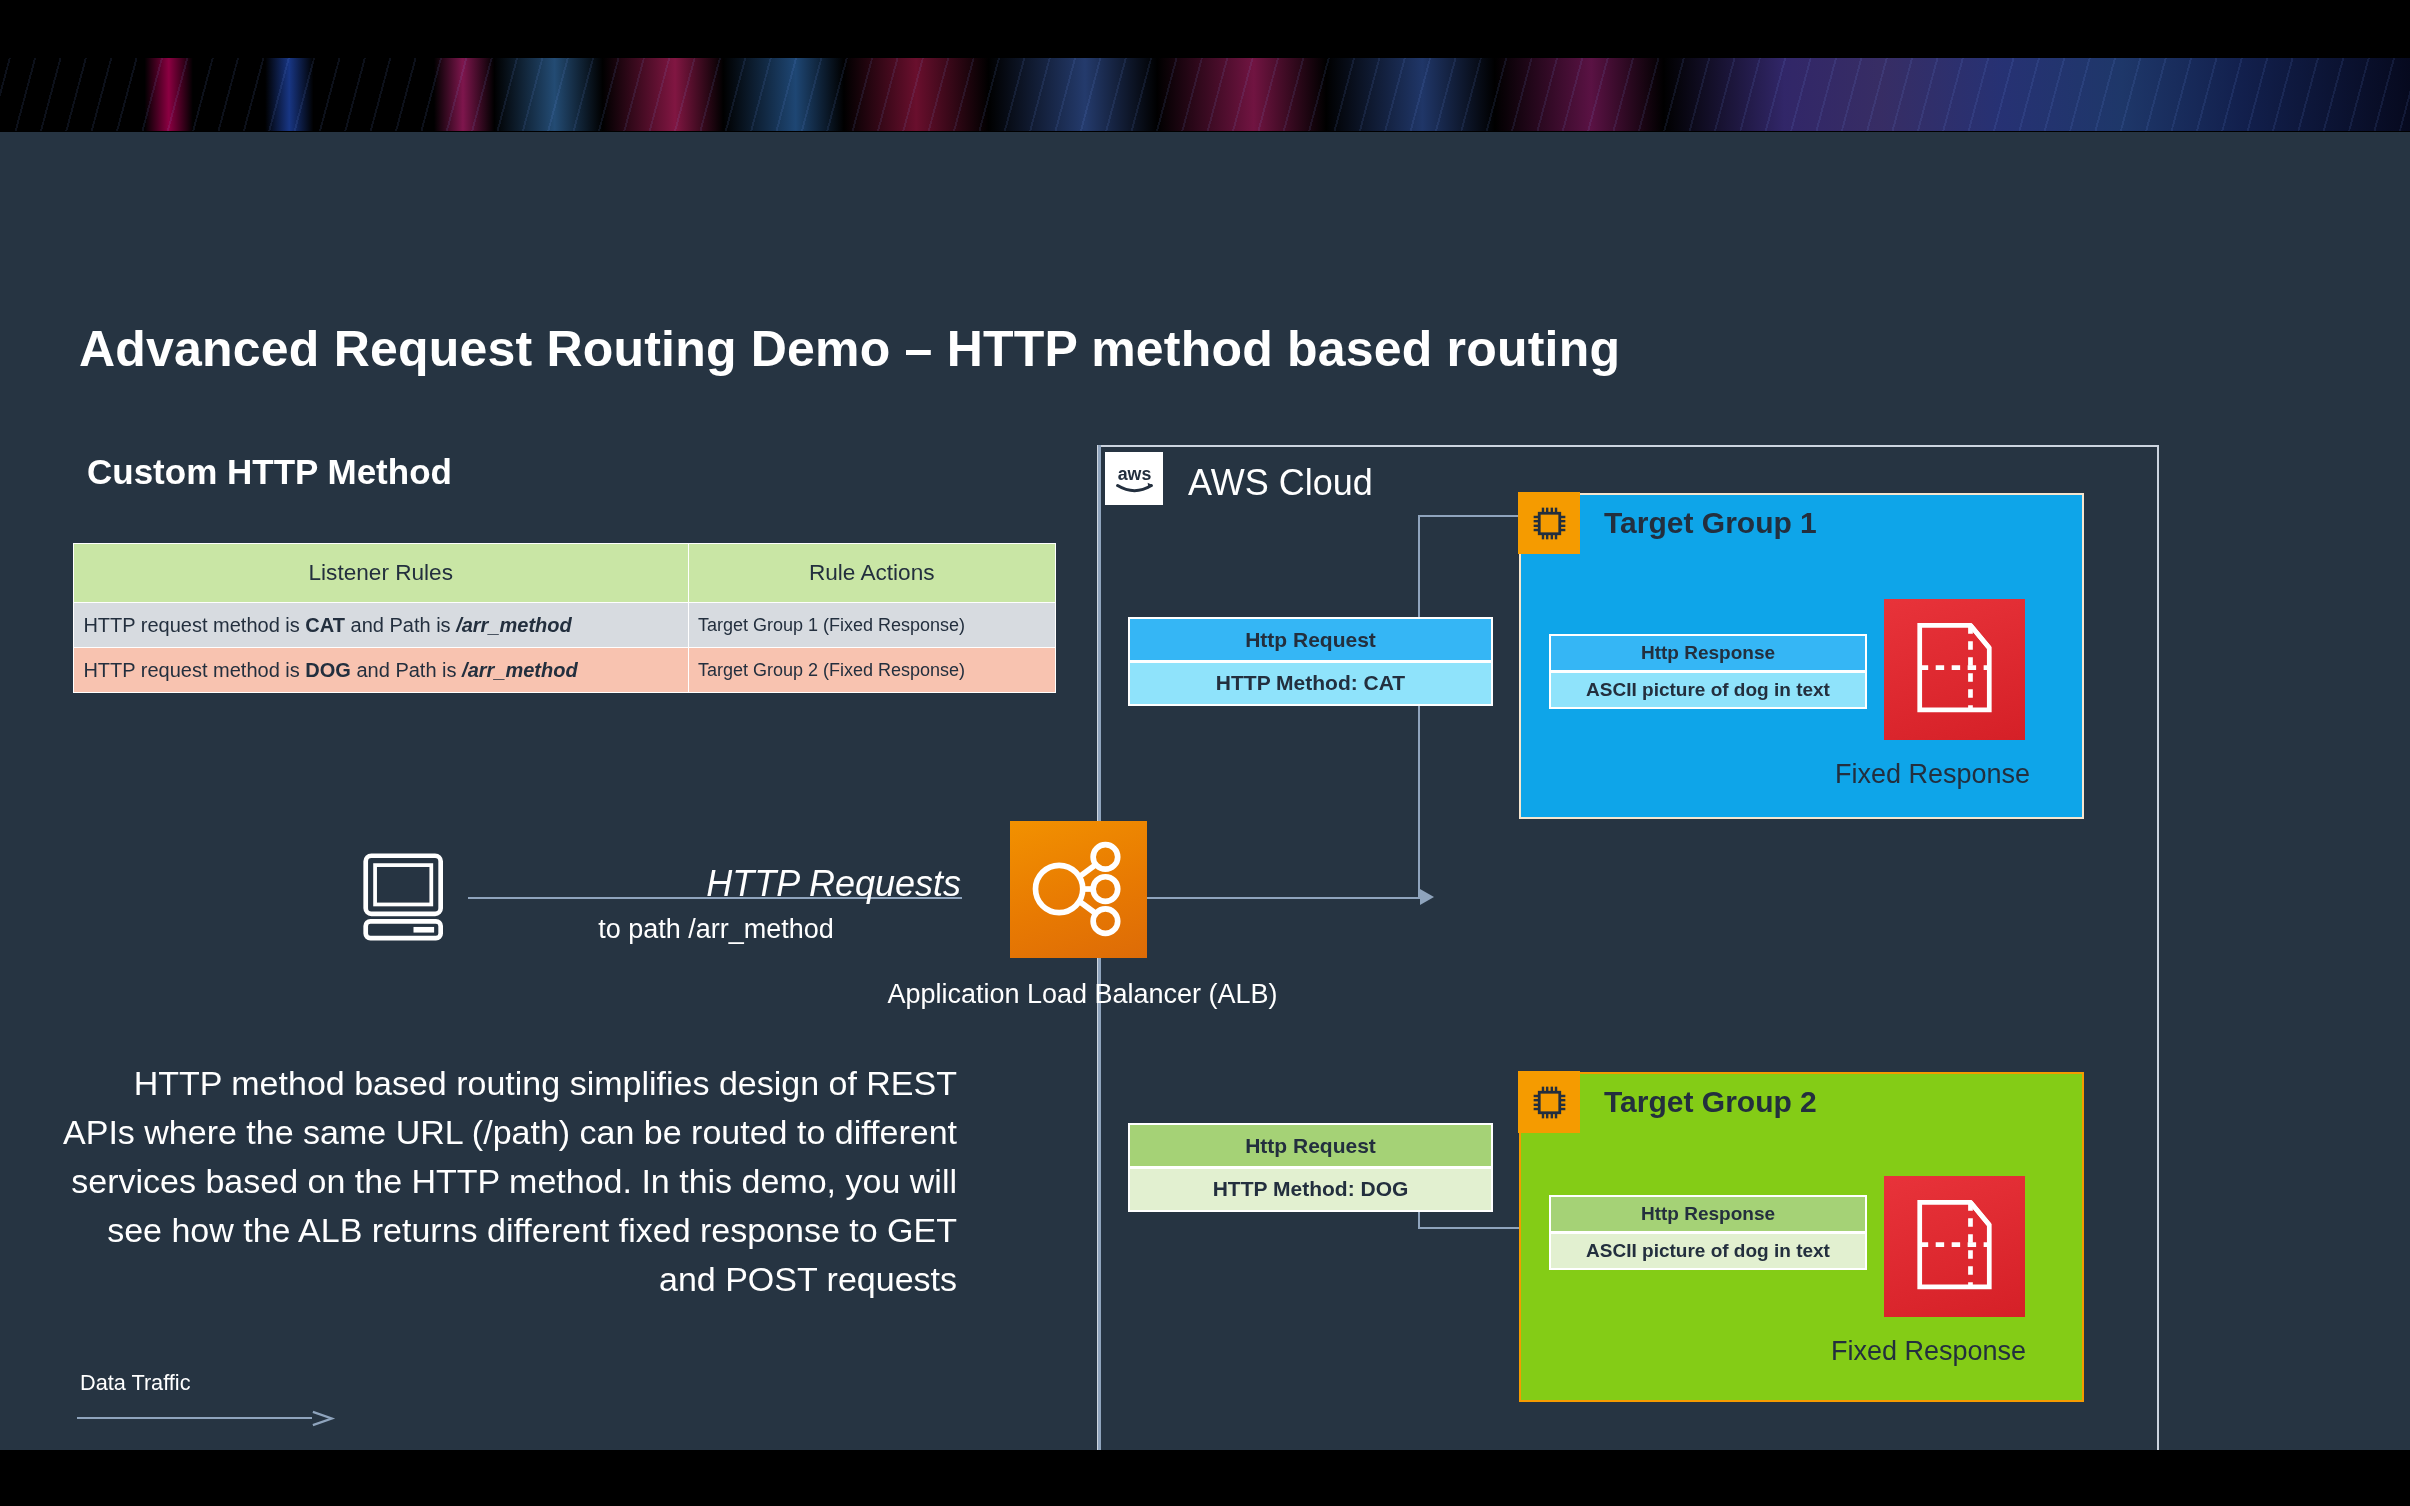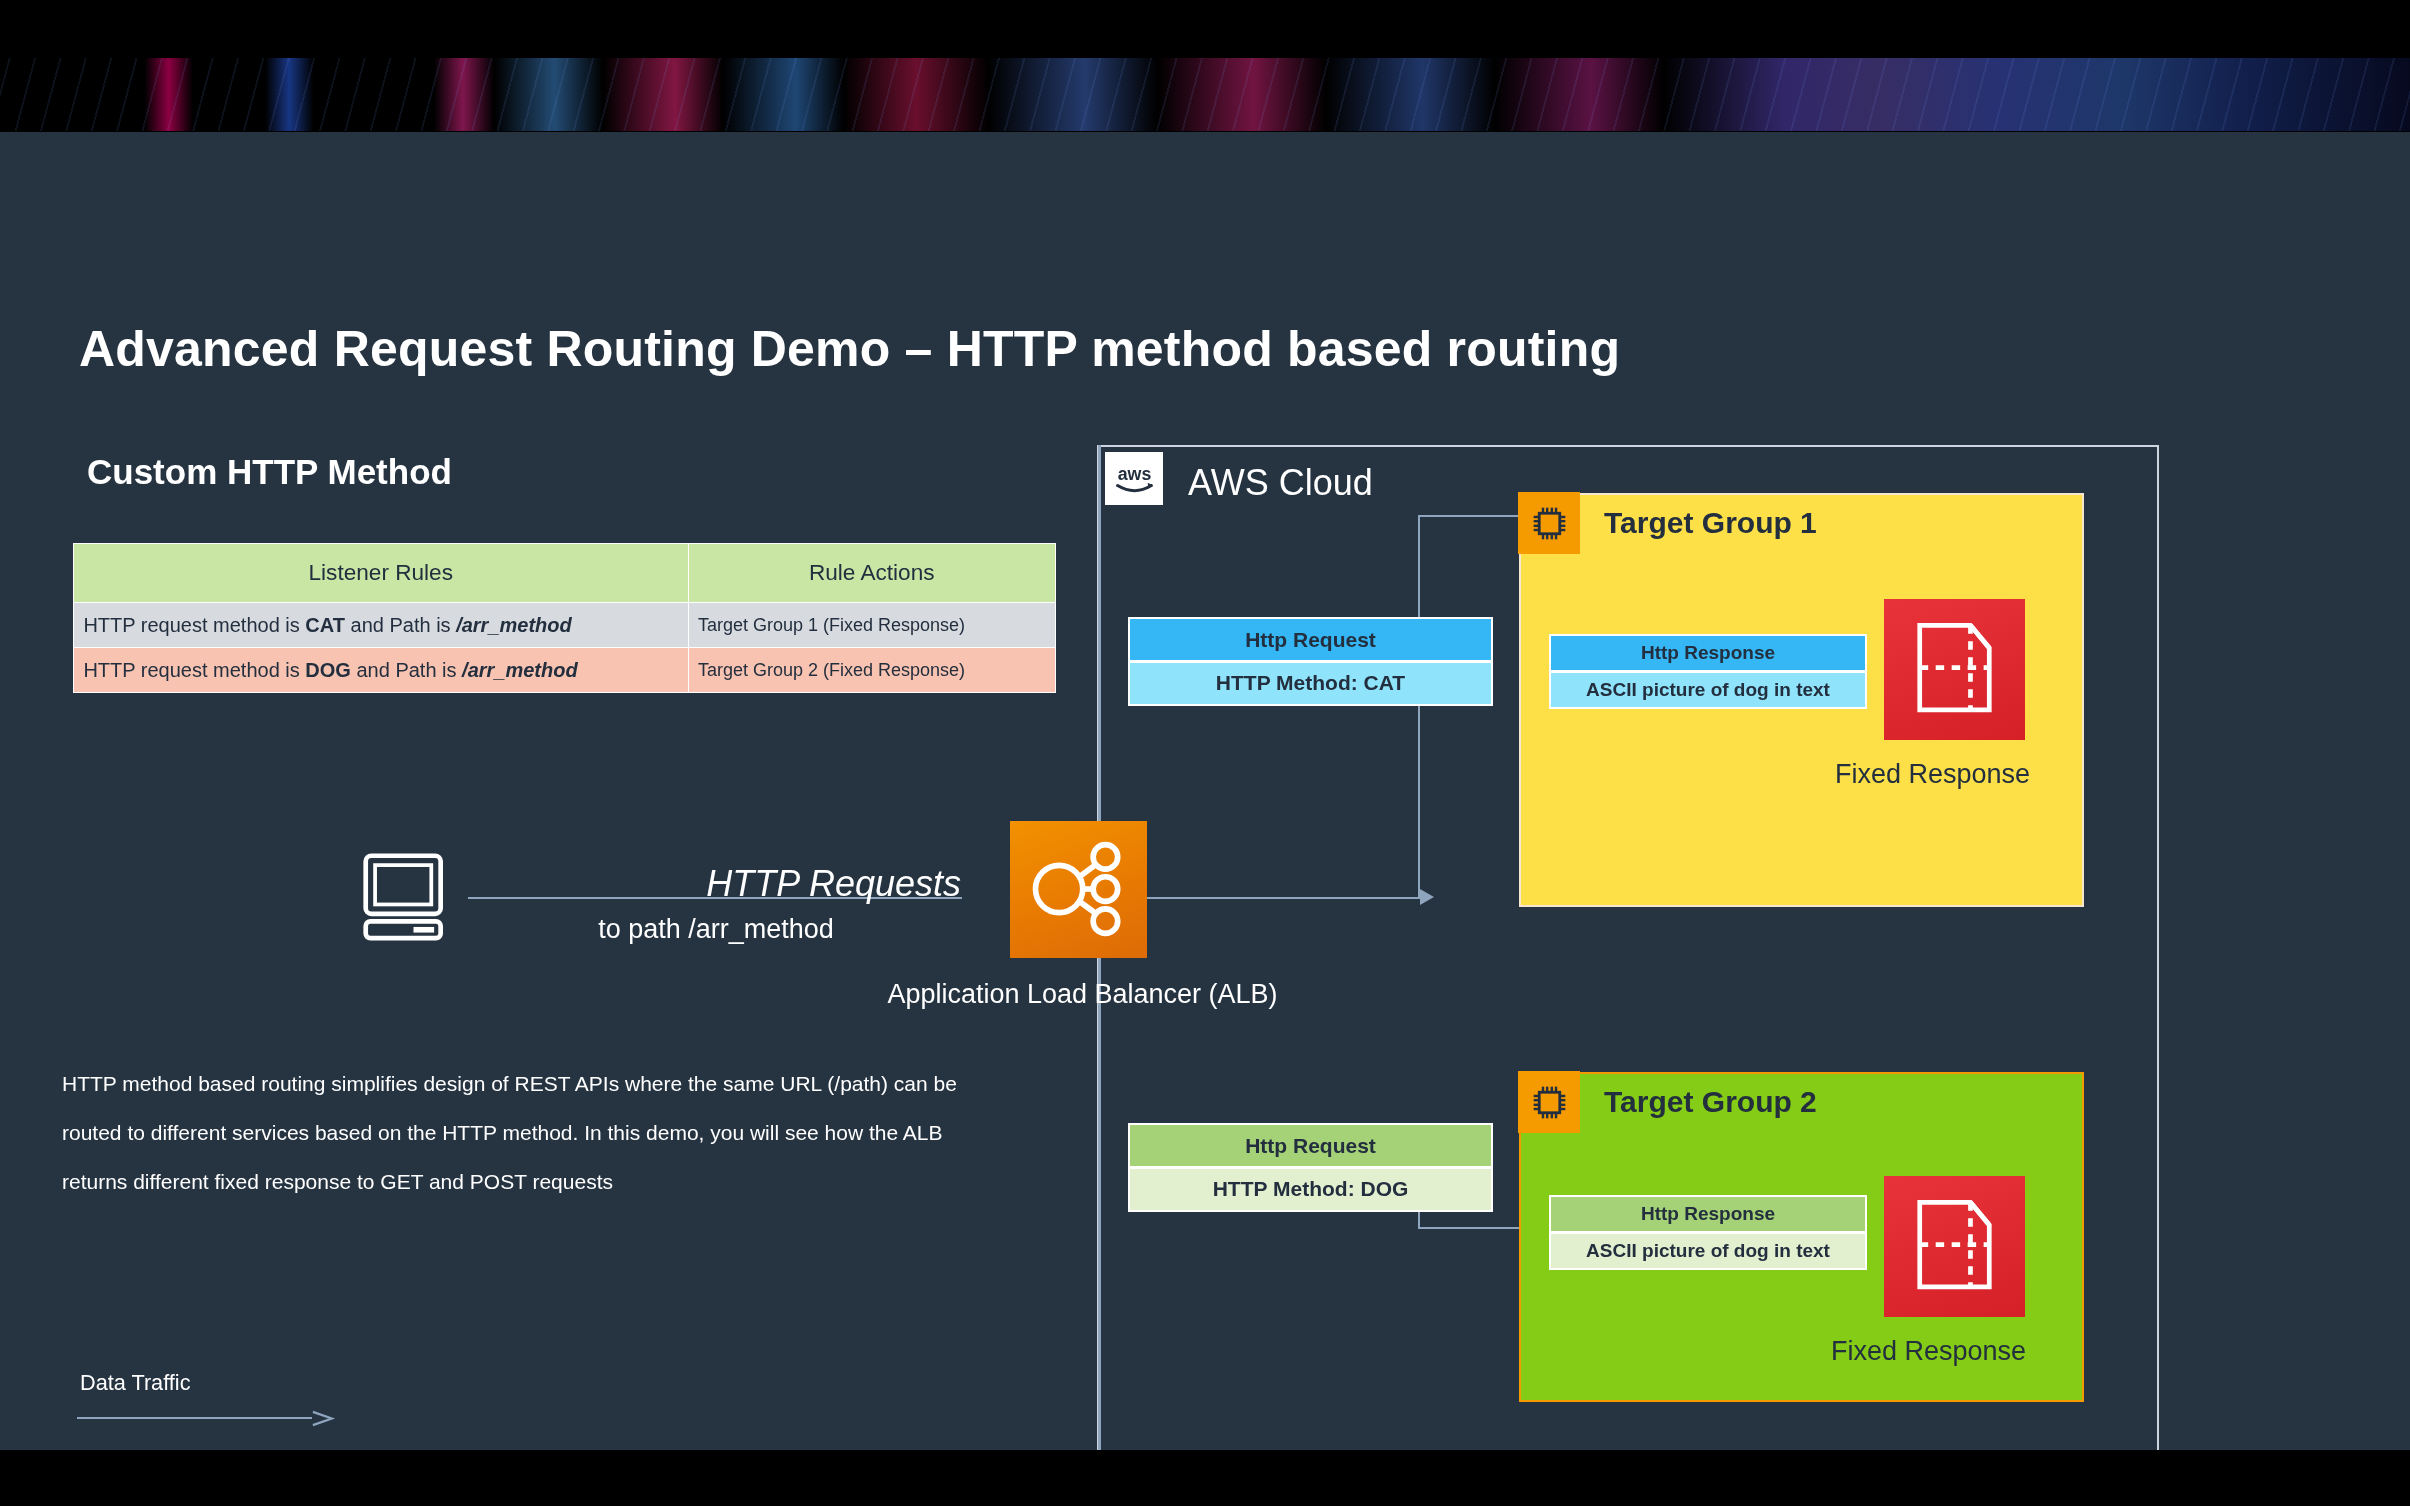--- a/index.html
+++ b/index.html
@@ -76,41 +76,41 @@
   .reqbox .r1,.reqbox .r2{height:41px;display:flex;align-items:center;justify-content:center;font-size:21px;font-weight:bold;color:#232f3e;}
   .req-cat{left:1128px;top:485px;}
   .req-cat .r1{background:#35b6f5;}
   .req-cat .r2{background:#8fe3fb;margin-top:2.8px;}
   .req-dog{left:1128px;top:991px;}
   .req-dog .r1{background:#a5d276;}
   .req-dog .r2{background:#e2f0d0;margin-top:2.8px;}
 
   
   .tg{position:absolute;width:565px;box-sizing:border-box;}
-  .tg1{left:1519px;top:361px;height:414px;background:#fde047;border:2.8px solid #f6e6cf;}
+  .tg1{left:1519px;top:361px;height:326px;background:#0ea5e9;border:2.8px solid #f6e6cf;}
   .tg2{left:1519px;top:940px;height:330px;background:#84cc16;border:2.8px solid #f59b00;}
   .chip{position:absolute;left:-2.8px;top:-2.8px;width:62px;height:62px;background:#f59b00;display:flex;align-items:center;justify-content:center;}
   .tg-title{position:absolute;left:83px;top:11.3px;font-size:30px;font-weight:bold;color:#232f3e;}
   .respbox{position:absolute;left:28px;width:318px;background:#fff;border:2.8px solid #fff;box-sizing:border-box;}
   .respbox .r1,.respbox .r2{height:34px;display:flex;align-items:center;justify-content:center;font-size:19px;font-weight:bold;color:#232f3e;}
   .tg1 .respbox{top:139px;}
   .tg1 .respbox .r1{background:#35b6f5;}
   .tg1 .respbox .r2{background:#8fe3fb;margin-top:2.8px;}
   .tg2 .respbox{top:121px;}
   .tg2 .respbox .r1{background:#a5d276;}
   .tg2 .respbox .r2{background:#e2f0d0;margin-top:2.8px;}
   .fixicon{position:absolute;left:363px;width:141px;height:141px;background:linear-gradient(160deg,#e8333a 0%,#d52027 100%);}
   .tg1 .fixicon{top:104px;}
   .tg2 .fixicon{top:102px;}
   .fixlabel{position:absolute;font-size:27px;color:#232f3e;}
   .tg1 .fixlabel{left:282px;top:264px;width:259px;text-align:center;}
   .tg2 .fixlabel{left:278px;top:262px;width:259px;text-align:center;}
 
   
-  .body-text{position:absolute;left:62px;top:927px;width:895px;font-size:21px;line-height:49px;color:#fff;}
+  .body-text{position:absolute;left:62px;top:927px;width:895px;font-size:34px;line-height:49px;color:#fff;text-align:right;}
 
   
   .legend-label{position:absolute;left:80px;top:1238px;font-size:21.7px;color:#fff;}
   .legend-line{position:absolute;left:77px;top:1285px;width:235px;height:1.9px;background:#8fa4bd;}
   .legend-arrow{position:absolute;left:311px;top:1278px;}
   .aws-logo{position:absolute;left:42px;top:1318px;width:137px;height:75px;}
   .copyright{position:absolute;left:221px;top:1356px;font-size:20px;color:#fff;}
   .pagenum{position:absolute;left:2312px;top:1347px;font-size:28px;color:#9aa5b1;}
 </style>
 </head>

